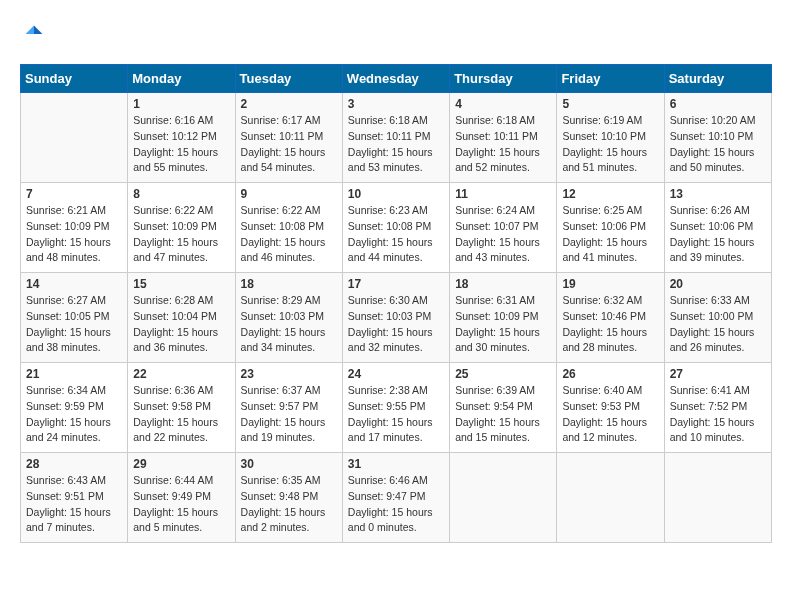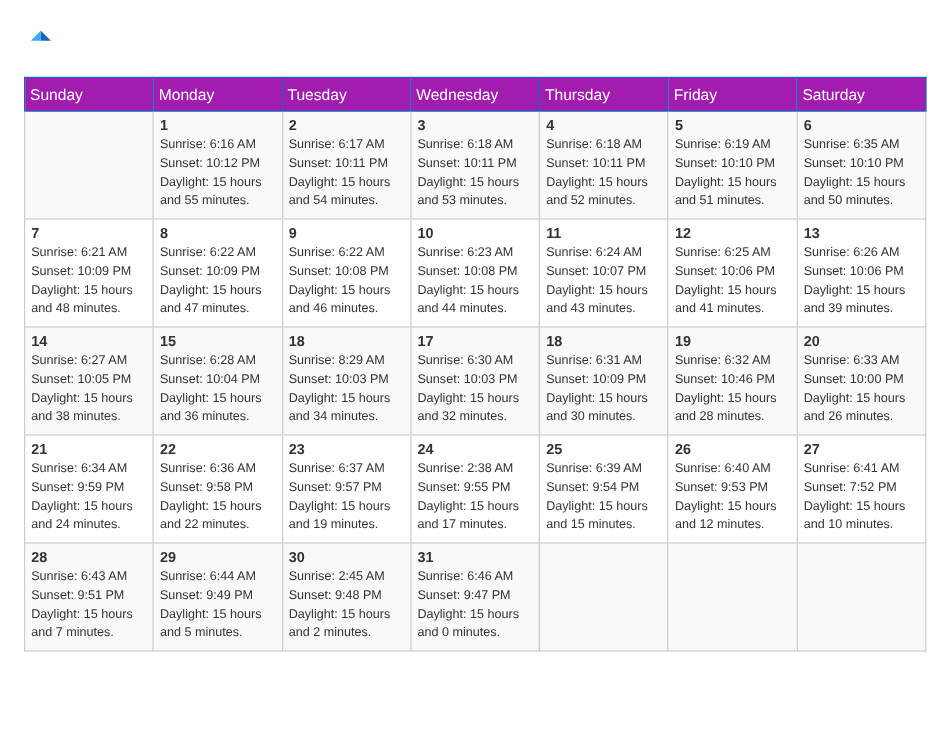--- a/index.html
+++ b/index.html
@@ -46,24 +46,24 @@
     .location {
       font-size: 16px;
       color: #555;
     }
     table {
       width: 100%;
       border-collapse: collapse;
       table-layout: fixed;
     }
     thead th {
-      background-color: #a21caf;
+      background-color: #0369a1;
       color: #fff;
       font-size: 13px;
-      font-weight: normal;
+      font-weight: bold;
       padding: 6px 4px;
       text-align: left;
       border: 1px solid #1565c0;
     }
     tbody td {
       border: 1px solid #ccc;
       vertical-align: top;
       padding: 4px 5px;
       font-size: 10.5px;
       color: #333;
@@ -151,21 +151,21 @@
           </td>
           <td>
             <span class="day-number">5</span>
             <div class="cell-content">Sunrise: 6:19 AM</div>
             <div class="cell-content">Sunset: 10:10 PM</div>
             <div class="cell-content">Daylight: 15 hours</div>
             <div class="cell-content">and 51 minutes.</div>
           </td>
           <td>
             <span class="day-number">6</span>
-            <div class="cell-content">Sunrise: 6:35 AM</div>
+            <div class="cell-content">Sunrise: 10:20 AM</div>
             <div class="cell-content">Sunset: 10:10 PM</div>
             <div class="cell-content">Daylight: 15 hours</div>
             <div class="cell-content">and 50 minutes.</div>
           </td>
         </tr>
         <tr>
           <td>
             <span class="day-number">7</span>
             <div class="cell-content">Sunrise: 6:21 AM</div>
             <div class="cell-content">Sunset: 10:09 PM</div>
@@ -327,21 +327,21 @@
           </td>
           <td>
             <span class="day-number">29</span>
             <div class="cell-content">Sunrise: 6:44 AM</div>
             <div class="cell-content">Sunset: 9:49 PM</div>
             <div class="cell-content">Daylight: 15 hours</div>
             <div class="cell-content">and 5 minutes.</div>
           </td>
           <td>
             <span class="day-number">30</span>
-            <div class="cell-content">Sunrise: 2:45 AM</div>
+            <div class="cell-content">Sunrise: 6:35 AM</div>
             <div class="cell-content">Sunset: 9:48 PM</div>
             <div class="cell-content">Daylight: 15 hours</div>
             <div class="cell-content">and 2 minutes.</div>
           </td>
           <td>
             <span class="day-number">31</span>
             <div class="cell-content">Sunrise: 6:46 AM</div>
             <div class="cell-content">Sunset: 9:47 PM</div>
             <div class="cell-content">Daylight: 15 hours</div>
             <div class="cell-content">and 0 minutes.</div>

